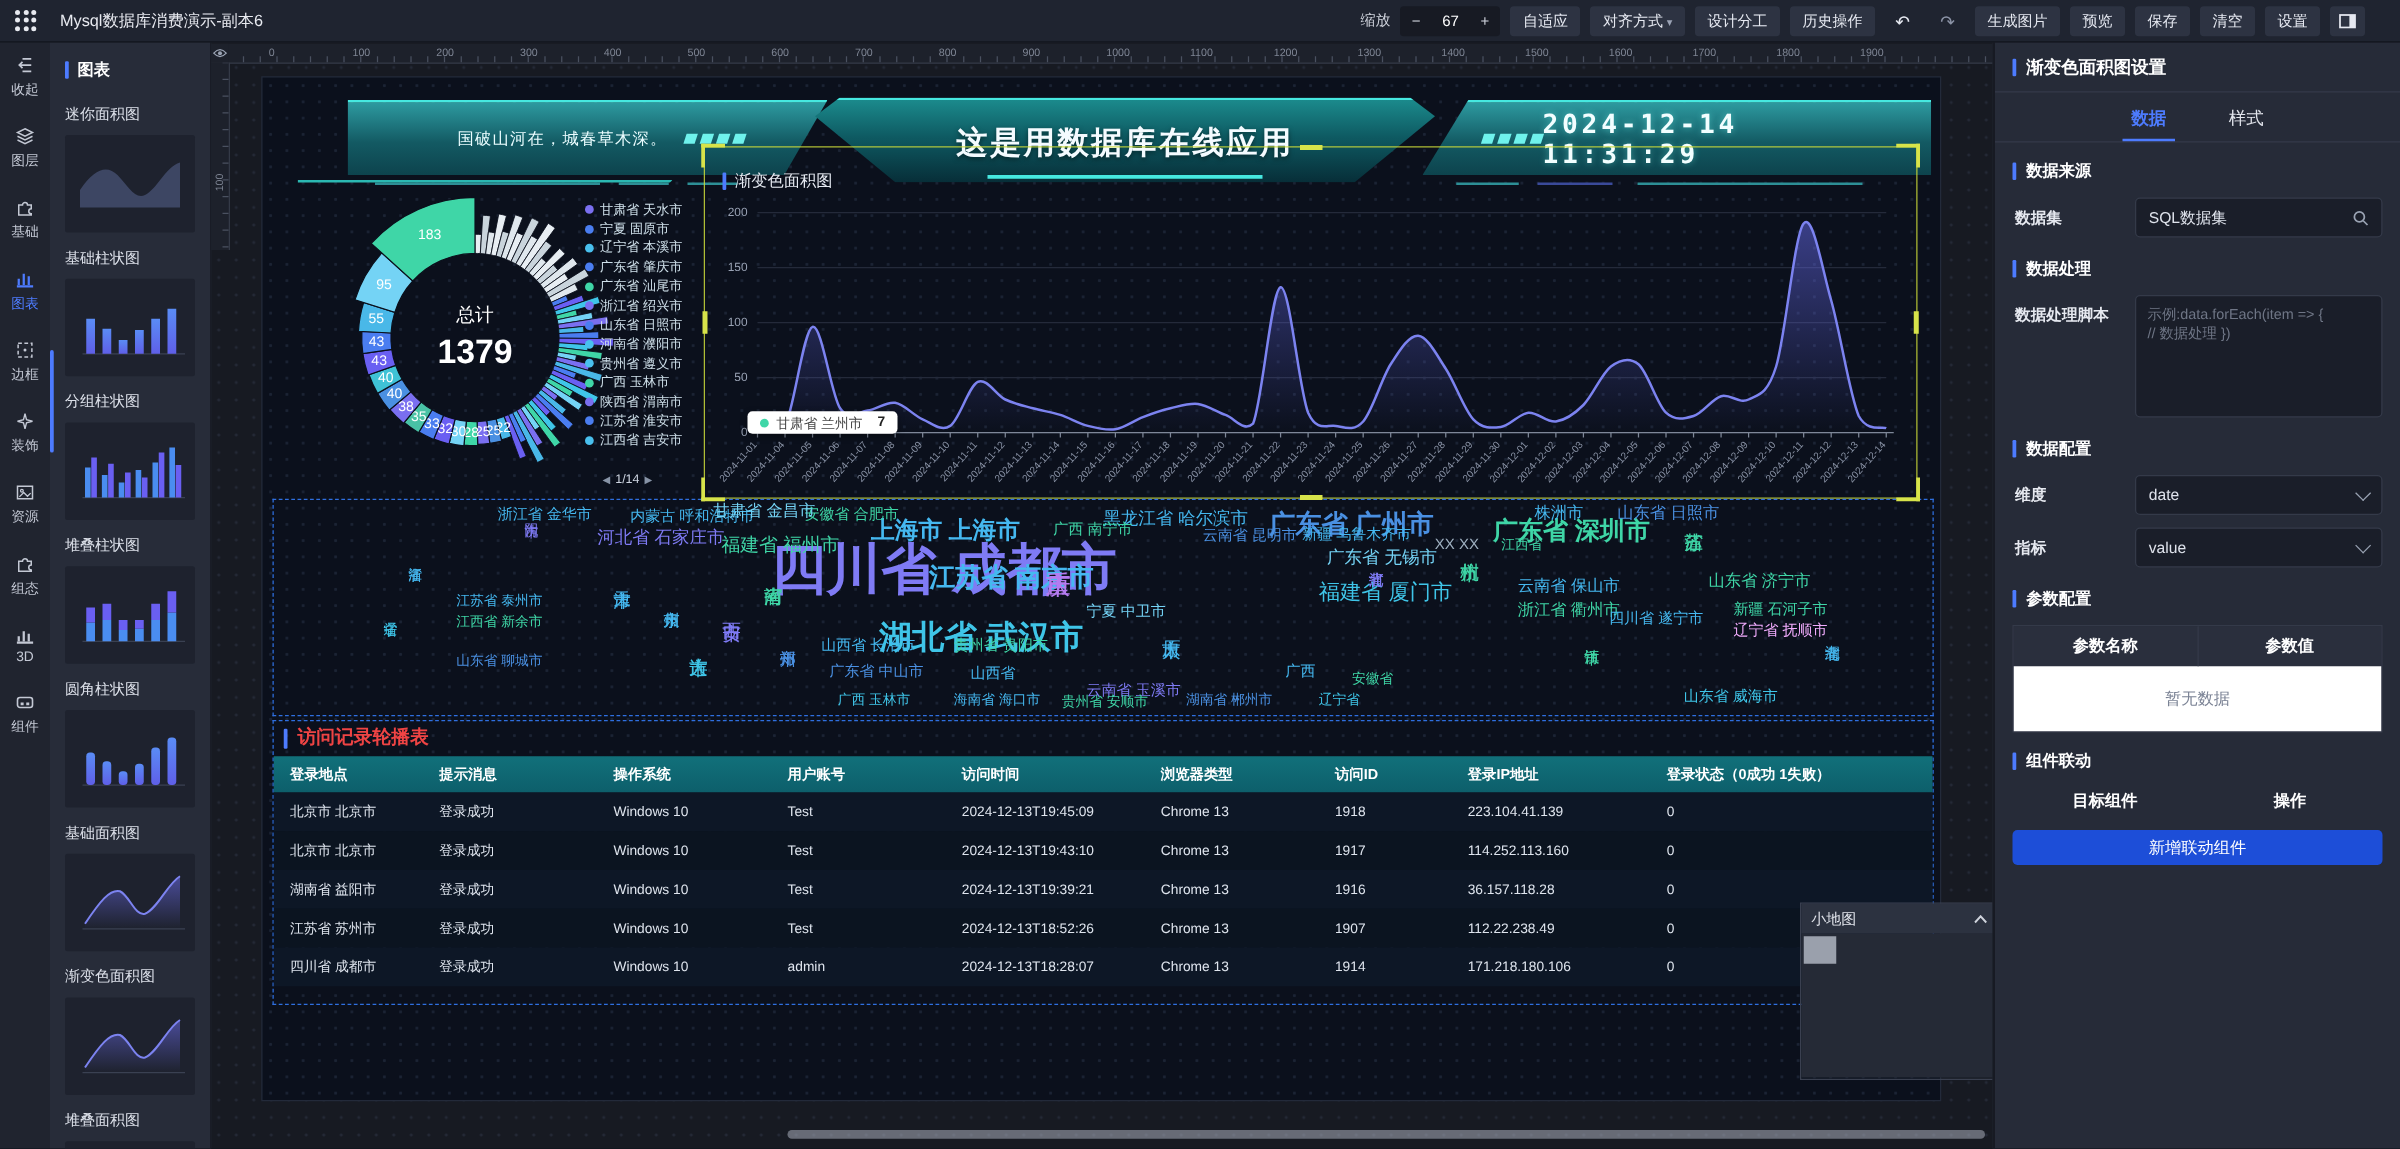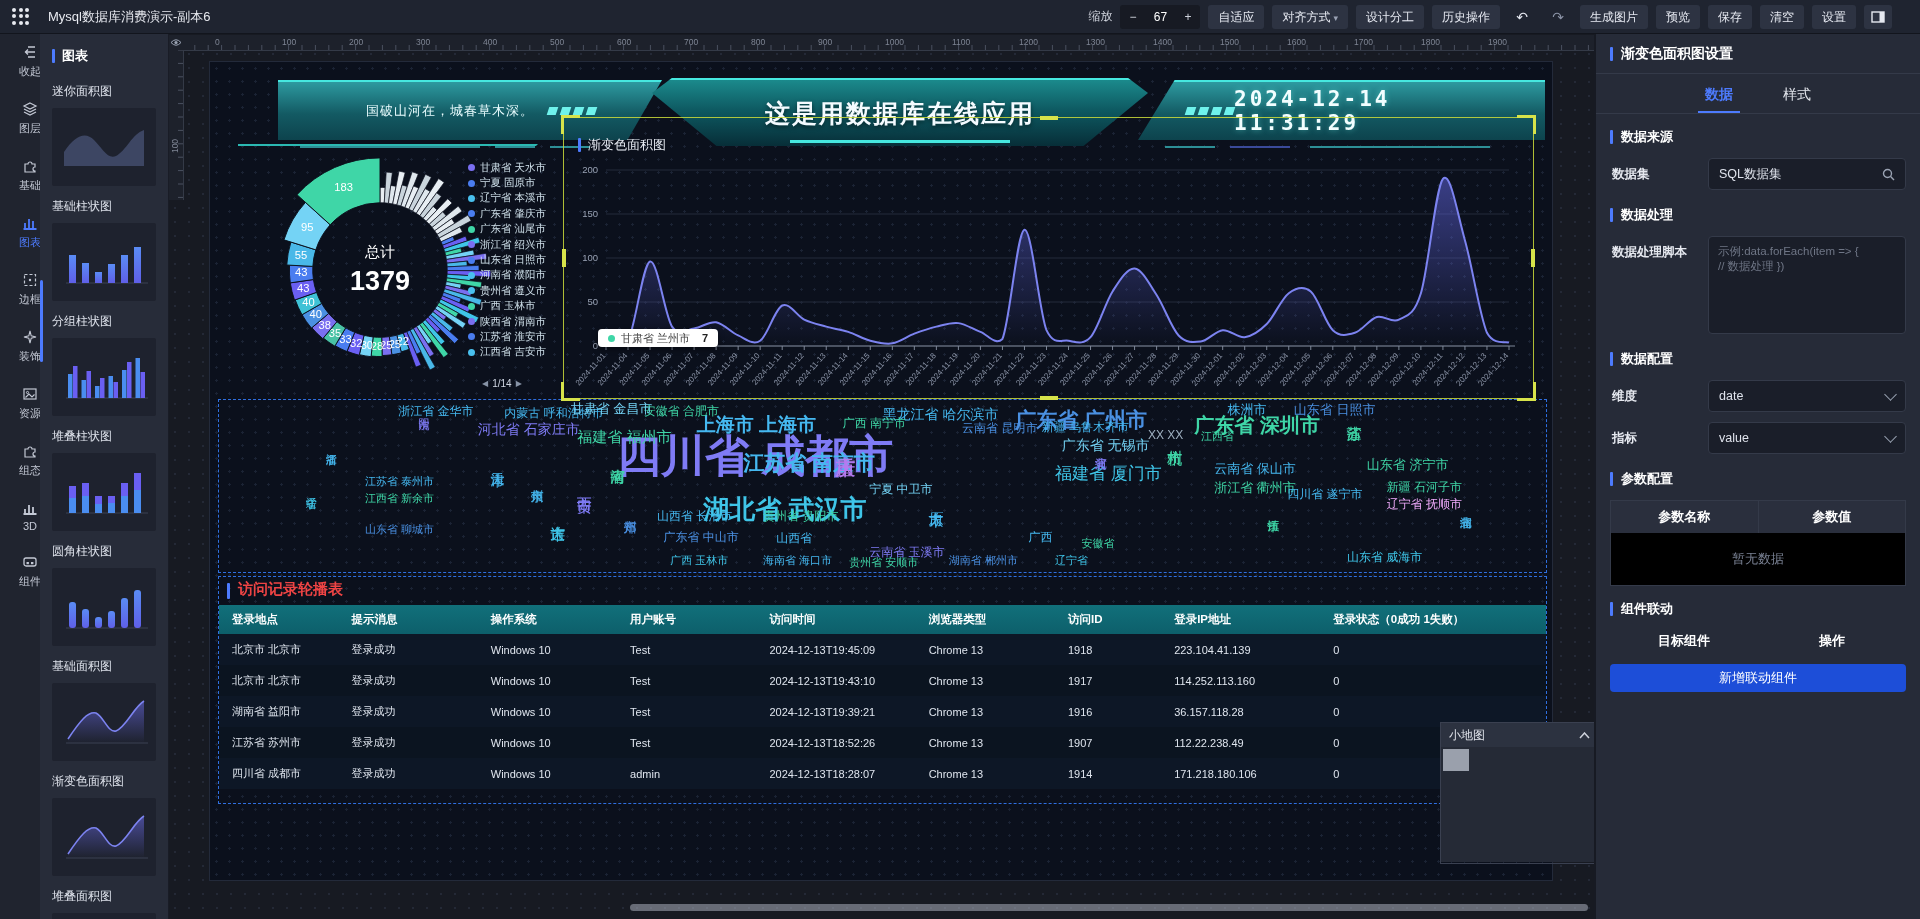--- a/index.html
+++ b/index.html
@@ -14,21 +14,21 @@
   .tb-right{margin-left:auto;display:flex;align-items:center;gap:8px;padding-right:28px;}
   .tb-label{color:#cfd3dc;font-size:12px;}
   .stepper{display:flex;align-items:center;background:#171a23;border-radius:3px;height:24px;}
   .stepper span{padding:0 9px;color:#cfd3dc;cursor:pointer;}
   .stepper .val{color:#fff;min-width:26px;text-align:center;padding:0 2px;}
   .tb-btn{height:24px;line-height:24px;padding:0 10px;background:#2d3342;color:#e6e9f1;border-radius:3px;
           font-size:12px;cursor:pointer;white-space:nowrap;}
   .tb-btn .caret{font-size:9px;color:#9aa2b4;margin-left:3px;}
   .tb-icon{width:28px;text-align:center;font-size:14px;color:#e6e9f1;}
   
-  .rail{position:absolute;left:0;top:33px;width:40px;bottom:0;background:#20242f;z-index:40;padding-left:10px;}
+  .rail{position:absolute;left:0;top:33px;width:40px;bottom:0;background:#20242f;z-index:40;}
   .rail-item{display:flex;flex-direction:column;align-items:center;gap:4px;padding:11px 0;cursor:pointer;color:#c3c8d4;}
   .rail-item svg{stroke:#c3c8d4;}
   .rail-item.active{color:#4d7bfe;}
   .rail-item.active svg{stroke:#4d7bfe;}
   .rail-item .lbl{font-size:11px;}
   
   .lpanel{position:absolute;left:40px;top:33px;width:128px;bottom:0;background:#272c39;z-index:40;overflow:hidden;
           border-right:1px solid #191c26;}
   .lp-head{display:flex;align-items:center;gap:7px;padding:14px 0 10px 12px;font-size:13px;font-weight:bold;color:#fff;}
   .bluebar{display:inline-block;width:3px;height:14px;background:#4d7bfe;border-radius:1px;}
@@ -127,21 +127,21 @@
   .rp-field .grow{flex:1;}
   .chev{width:8px;height:8px;border-right:1.6px solid #9aa3b3;border-bottom:1.6px solid #9aa3b3;
         transform:rotate(45deg);margin-top:-4px;}
   textarea.rp-script{flex:1;height:82px;background:#1a1e29;border:1px solid #343a49;border-radius:4px;
             color:#dfe3ec;font-size:11.5px;padding:7px 9px;resize:none;font-family:"Liberation Sans",sans-serif;}
   textarea.rp-script::placeholder{color:#6f7686;}
   .param-table{margin:8px 14px 0 14px;border:1px solid #343a49;}
   .param-head{display:flex;background:#2a2f3d;height:32px;}
   .param-head div{flex:1;display:flex;align-items:center;justify-content:center;font-size:13px;font-weight:bold;color:#fff;}
   .param-head div:first-child{border-right:1px solid #343a49;}
-  .param-empty{height:52px;background:#000000;display:flex;align-items:center;justify-content:center;
+  .param-empty{height:52px;background:#ffffff;display:flex;align-items:center;justify-content:center;
                color:#7a8294;font-size:13px;}
   .link-cols{display:flex;padding:10px 14px 4px 14px;}
   .link-cols div{flex:1;text-align:center;font-size:13px;font-weight:bold;color:#fff;}
   .rp-btn{margin:10px 14px 0 14px;height:28px;background:#1d4ed8;border-radius:4px;display:flex;align-items:center;
           justify-content:center;color:#fff;font-size:13px;cursor:pointer;}
   svg text{font-family:"Liberation Sans",sans-serif;}
 </style>
 </head>
 <body>
 

